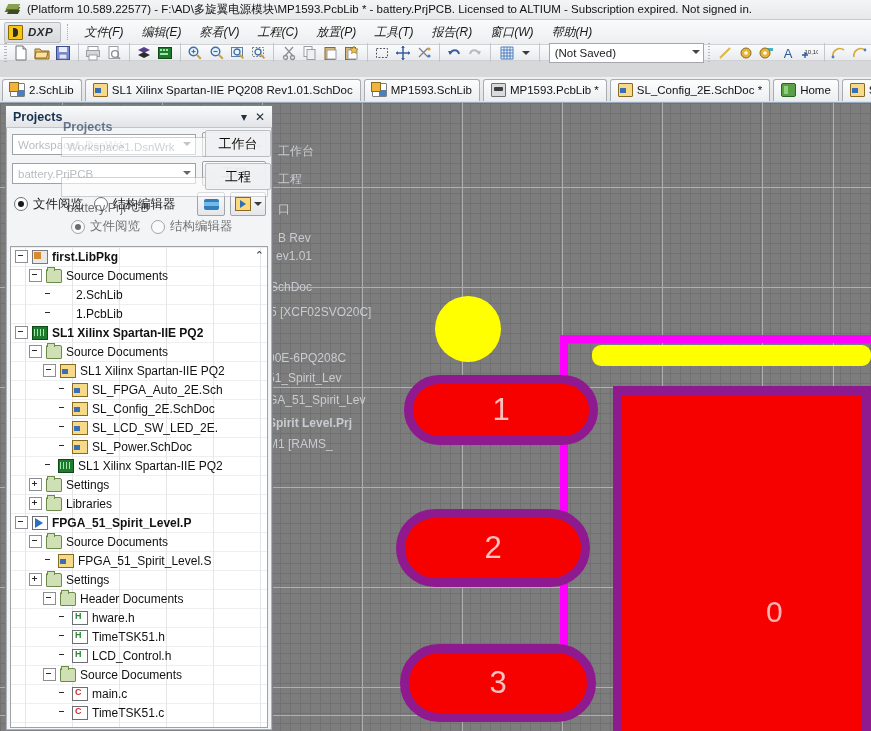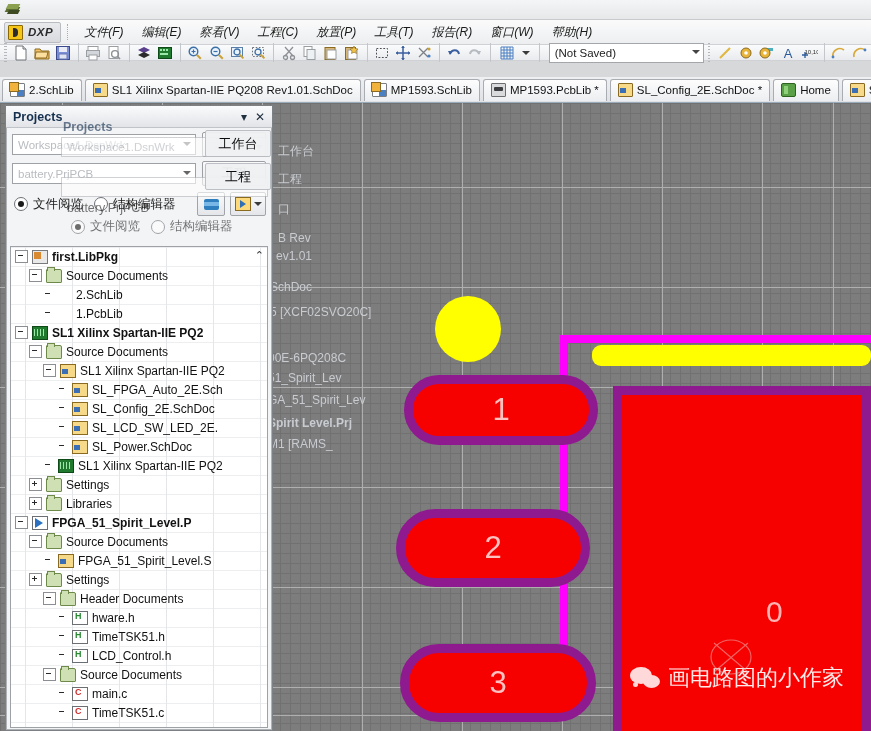--- a/index.html
+++ b/index.html
@@ -254,20 +254,21 @@
 <body>
 
 <div class="app">
 
   <div class="titlebar">
     <span class="title-ico">
         <i></i>
         <i></i>
         <i></i>
       </span>
+    <span class="title-text">(Platform 10.589.22577) - F:\AD\多旋翼电源模块\MP1593.PcbLib * - battery.PrjPCB. Licensed to ALTIUM - Subscription expired. Not signed in.</span>
   </div>
 
   <div class="menubar">
     <div class="dxp">
       <span class="dxp-badge"></span>
       <span class="dxp-text">DXP</span>
     </div>
     <span class="menusep"></span>
     <div class="menu-item">文件(F)</div>
     <div class="menu-item">编辑(E)</div>
@@ -548,31 +549,20 @@
     <div class="pad" style="left:404px;top:272px;width:194px;height:70px;">
       <span>1</span>
     </div>
     <div class="pad" style="left:396px;top:406px;width:194px;height:78px;">
       <span>2</span>
     </div>
     <div class="pad" style="left:400px;top:541px;width:196px;height:78px;">
       <span>3</span>
     </div>
 
-    <div class="wm" style="left:630px;top:560px;">
-      <span class="wm-chat">
-        <span class="b1"></span>
-          <span class="b2"></span>
-      </span>
-      <span class="wm-text">画电路图的小作家</span>
-      <svg class="wm-x" viewBox="0 0 46 40">
-        <ellipse cx="23" cy="18" rx="20" ry="17" fill="none" stroke="#e6b6b6" stroke-width="1.2"></ellipse>
-        <path d="M6 4L40 33M40 4L6 33" stroke="#e6b6b6" stroke-width="1.2"></path>
-      </svg>
-    </div>
   </div>
 
   <div class="panel">
     <div class="panel-head">
       <span class="panel-title">Projects</span>
       <span class="pin-btn">▾</span>
       <span class="close-btn">✕</span>
     </div>
 
     <div class="panel-body">

